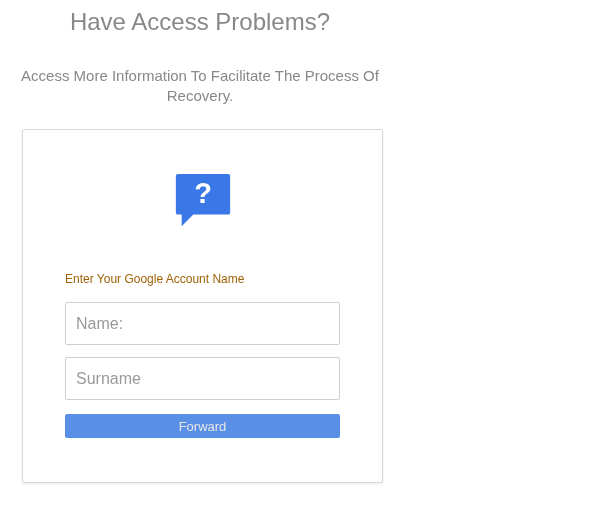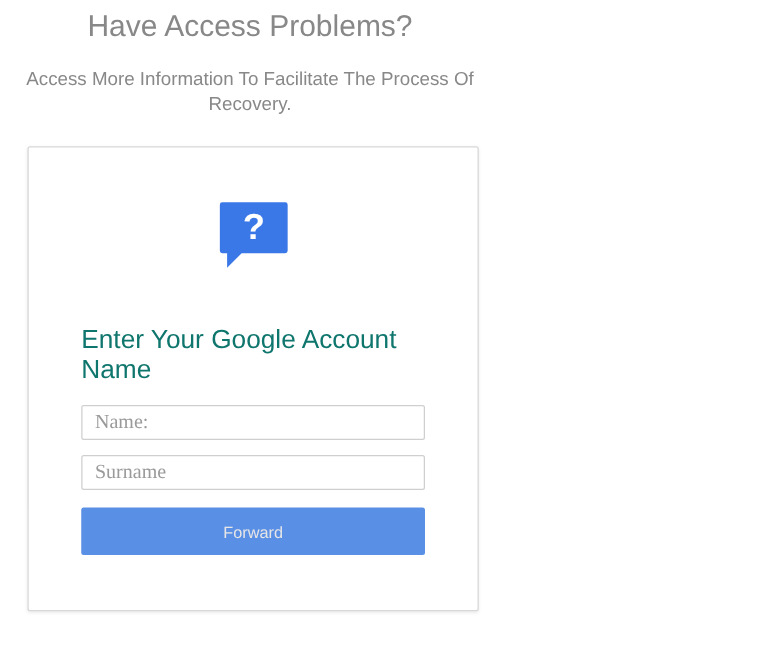--- a/index.html
+++ b/index.html
@@ -16,21 +16,21 @@
     }
     .container {
       width: 400px;
       padding-top: 8px;
     }
     .heading {
       font-size: 24px;
       font-weight: 400;
       color: #888888;
       text-align: center;
-      margin-bottom: 18px;
+      margin-bottom: 30px;
     }
     .subheading {
       font-size: 15px;
       font-weight: 400;
       color: #888888;
       text-align: center;
       line-height: 1.3;
       padding: 0 10px;
       margin-bottom: 24px;
     }
@@ -47,43 +47,42 @@
       display: flex;
       justify-content: center;
       margin-bottom: 40px;
     }
     .speech-icon {
       width: 62px;
       height: 62px;
       position: relative;
     }
     .prompt-label {
-      font-size: 21px;
-      color: #0f766e;
+      font-size: 12px;
+      color: #a16207;
       margin-bottom: 16px;
     }
     .text-input {
       width: 100%;
-      height: 28px;
+      height: 43px;
       border: 1px solid #cfcfcf;
       border-radius: 2px;
       padding: 0 10px;
       font-size: 16px;
       color: #444;
       margin-bottom: 12px;
       outline: none;
       background: #ffffff;
-      font-family: Liberation Serif, serif;
     }
     .text-input::placeholder {
       color: #9a9a9a;
     }
     .forward-btn {
       width: 100%;
-      height: 38px;
+      height: 24px;
       background: #5a8fe6;
       border: none;
       border-radius: 2px;
       color: #e6e6e6;
       font-size: 13px;
       cursor: pointer;
       margin-top: 2px;
     }
   </style>
 </head>

